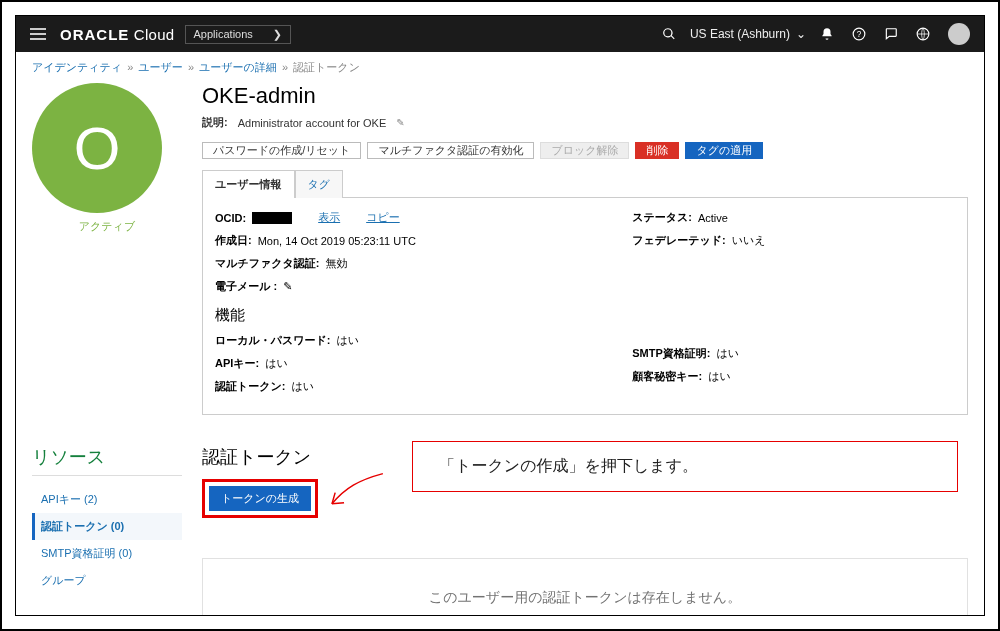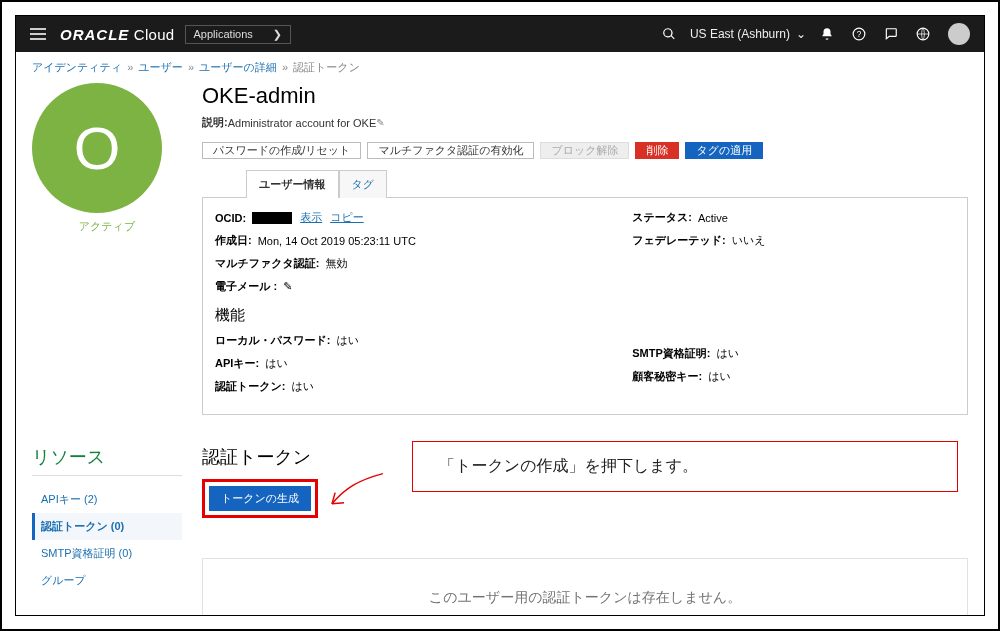--- a/index.html
+++ b/index.html
@@ -6,21 +6,21 @@
     body { background: #fff; }
     .outer-wrap { border: 2px solid #000; width: 1000px; height: 631px; padding: 13px; background: #fff; }
     .inner-wrap { border: 1px solid #000; height: 100%; overflow: hidden; position: relative; }
     .page-scroll { height: 100%; overflow-y: auto; }
 
     
     .topbar { background: #1b1b1b; color: #fff; height: 36px; display: flex; align-items: center; padding: 0 10px; gap: 10px; }
     .menu-icon-btn { display: flex; flex-direction: column; gap: 3px; cursor: pointer; padding: 4px; }
     .menu-icon-btn span { display: block; width: 16px; height: 2px; background: #ccc; }
     .brand { font-weight: 400; font-size: 15px; letter-spacing: 0.3px; }
-    .brand b { font-weight: 700; letter-spacing: 1px; font-style: italic; }
+    .brand b { font-weight: 700; letter-spacing: 1px; }
     .app-dd { border: 1px solid #555; padding: 2px 8px; font-size: 11px; color: #ddd; display: inline-flex; align-items: center; gap: 20px; cursor: pointer; }
     .topbar-spacer { flex: 1; }
     .topbar-right-item { display: inline-flex; align-items: center; gap: 6px; font-size: 12px; color: #eee; cursor: pointer; }
     .icon-btn { padding: 4px; cursor: pointer; display: inline-flex; }
     .avatar-circle { width: 22px; height: 22px; border-radius: 50%; background: #ccc; display: inline-block; }
 
     
     .crumbs { padding: 8px 16px; font-size: 11px; color: #1a6fb0; }
     .crumbs a { color: #1a6fb0; text-decoration: none; cursor: pointer; }
     .crumbs .sep { color: #888; margin: 0 2px; }
@@ -28,43 +28,43 @@
 
     
     .main-wrap { display: flex; padding: 0 16px 20px; gap: 20px; }
     .left-col { width: 150px; flex-shrink: 0; }
     .right-col { flex: 1; min-width: 0; }
 
     .avatar-big { width: 130px; height: 130px; border-radius: 50%; background: #7cb342; display: flex; align-items: center; justify-content: center; color: #fff; font-size: 60px; font-weight: 400; }
     .avatar-status-label { text-align: center; font-size: 11px; color: #7cb342; margin-top: 6px; }
 
     h1.user-title { font-size: 22px; font-weight: 400; margin-bottom: 6px; }
-    .desc-row { font-size: 11px; color: #333; margin-bottom: 12px; display: flex; align-items: center; gap: 0; }
+    .desc-row { font-size: 11px; color: #333; margin-bottom: 12px; display: flex; align-items: center; gap: 10px; }
     .desc-row .lbl { font-weight: 700; }
     .desc-row .pencil { color: #888; cursor: pointer; font-size: 10px; }
 
     .action-row { display: flex; gap: 6px; flex-wrap: wrap; margin-bottom: 10px; }
     .btn { border: 1px solid #bbb; background: #fff; color: #333; font-size: 11px; padding: 0 10px; cursor: pointer; }
     .btn:disabled { color: #aaa; background: #eee; border-color: #ddd; cursor: default; }
     .btn-danger { background: #d93025; color: #fff; border-color: #d93025; }
     .btn-primary { background: #1565c0; color: #fff; border-color: #1565c0; }
 
     
     .tabs { display: flex; border-bottom: none; }
     .tab { font-size: 11px; padding: 6px 12px; border: 1px solid #ccc; border-bottom: none; color: #1a6fb0; cursor: pointer; position: relative; top: 1px; background: #fff; }
-    .tab.active { color: #333; font-weight: 700; z-index: 2; margin-left: 44px; }
+    .tab.active { color: #333; font-weight: 700; z-index: 2; }
     .tab:not(.active) { background: #f7f7f7; }
 
     .info-panel { border: 1px solid #ccc; padding: 12px; }
     .info-cols { display: flex; gap: 30px; font-size: 11px; }
     .info-left { flex: 1.2; }
     .info-right { flex: 1; }
     .info-line { margin-bottom: 8px; display: flex; align-items: center; gap: 6px; flex-wrap: wrap; }
     .info-line .lbl { font-weight: 700; }
-    .info-line .link { color: #1a6fb0; cursor: pointer; text-decoration: underline; margin-left: 2px; }
+    .info-line .link { color: #1a6fb0; cursor: pointer; text-decoration: underline; margin-left: 20px; }
     .black-box { display: inline-block; width: 40px; height: 12px; background: #000; }
 
     .section-sub-title { font-size: 15px; margin: 12px 0 8px; font-weight: 400; }
     .feature-cols { display: flex; gap: 30px; font-size: 11px; }
 
     
     .resources-split { display: flex; padding: 0 16px 20px; gap: 20px; margin-top: 10px; }
     .res-left { width: 150px; flex-shrink: 0; }
     .res-right { flex: 1; position: relative; }
     .res-heading { font-size: 18px; color: #15803d; border-bottom: 1px solid #ddd; padding-bottom: 6px; margin-bottom: 10px; font-weight: 400; }

